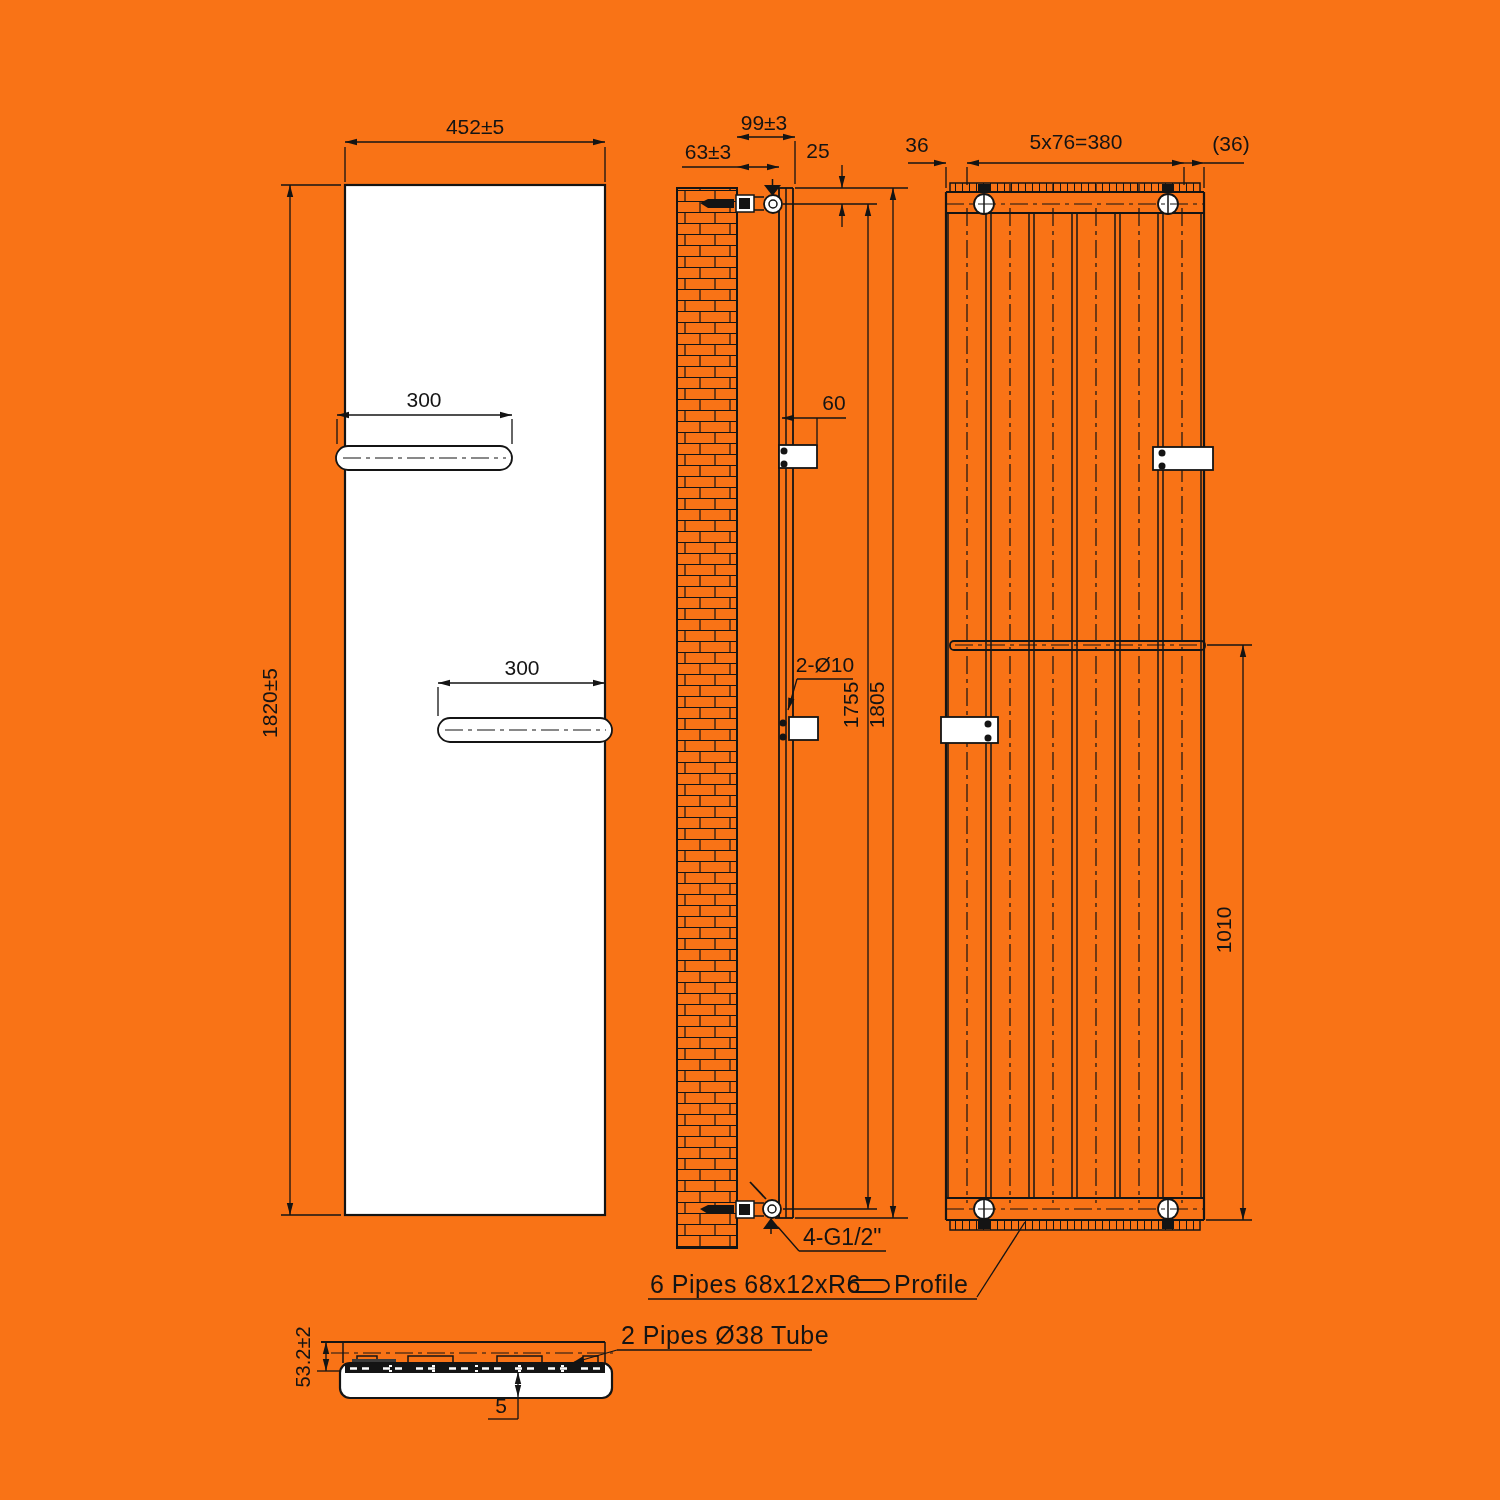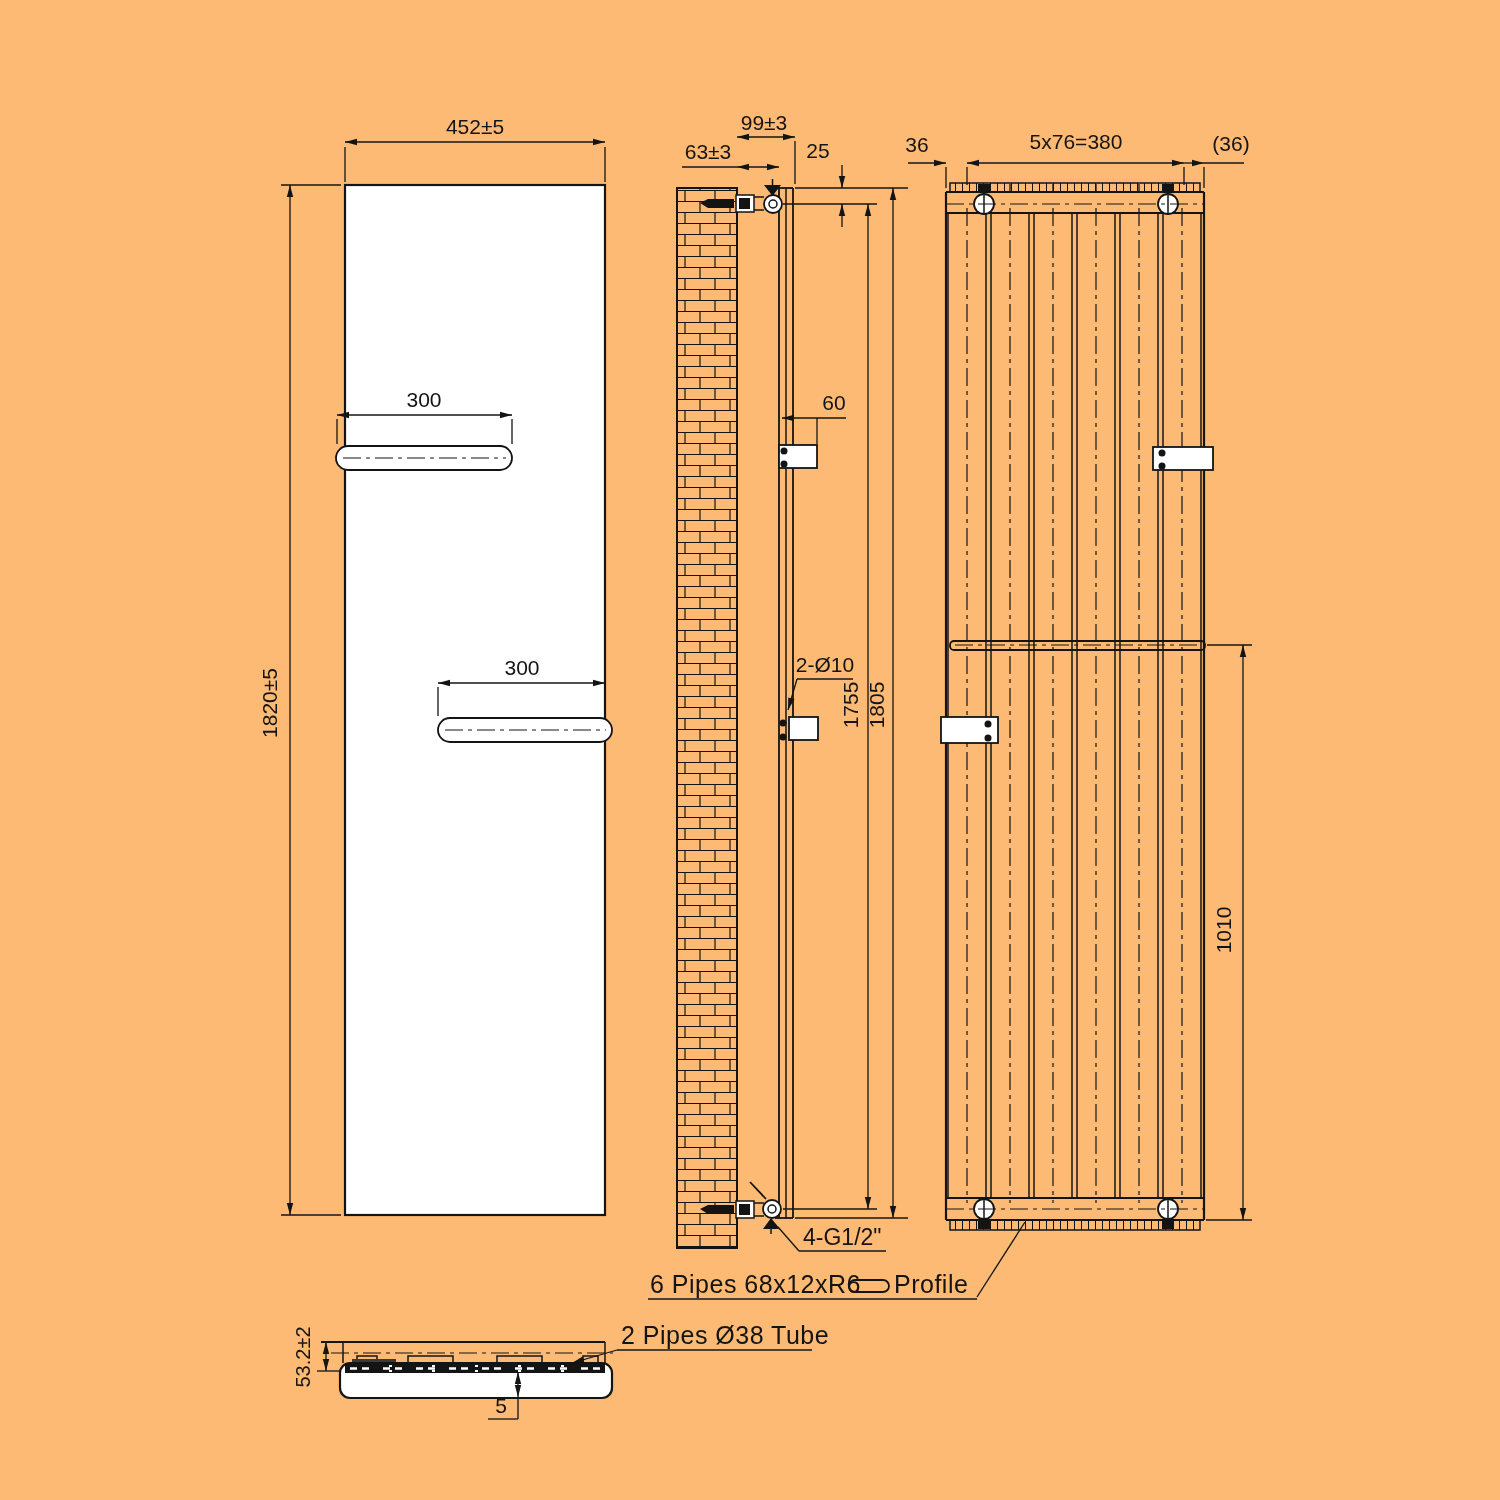--- a/index.html
+++ b/index.html
@@ -1,16 +1,16 @@
 <!DOCTYPE html>
 <html><head>
 <meta charset="utf-8">
 <style>
   html,body{margin:0;padding:0;background:#ffffff;}
-  .page{width:1500px;height:1500px;background:#fdba74;position:relative;}
+  .page{width:1500px;height:1500px;background:#f97316;position:relative;}
   svg text{fill:#141414;font-family:"Liberation Sans",sans-serif;}
   .dim{font-size:21px;}
   .dimsm{font-size:20px;}
   .note{font-size:25px;letter-spacing:0.5px;}
   .lbl{font-size:23px;}
   .o2{stroke:#141414;stroke-width:2.2;fill:none;}
   .o{stroke:#141414;stroke-width:1.8;fill:none;}
   .t{stroke:#141414;stroke-width:1.5;fill:none;}
   .d{stroke:#141414;stroke-width:1.3;fill:none;}
   .cl{stroke:#141414;stroke-width:1.2;fill:none;stroke-dasharray:18 5 4 5;}

